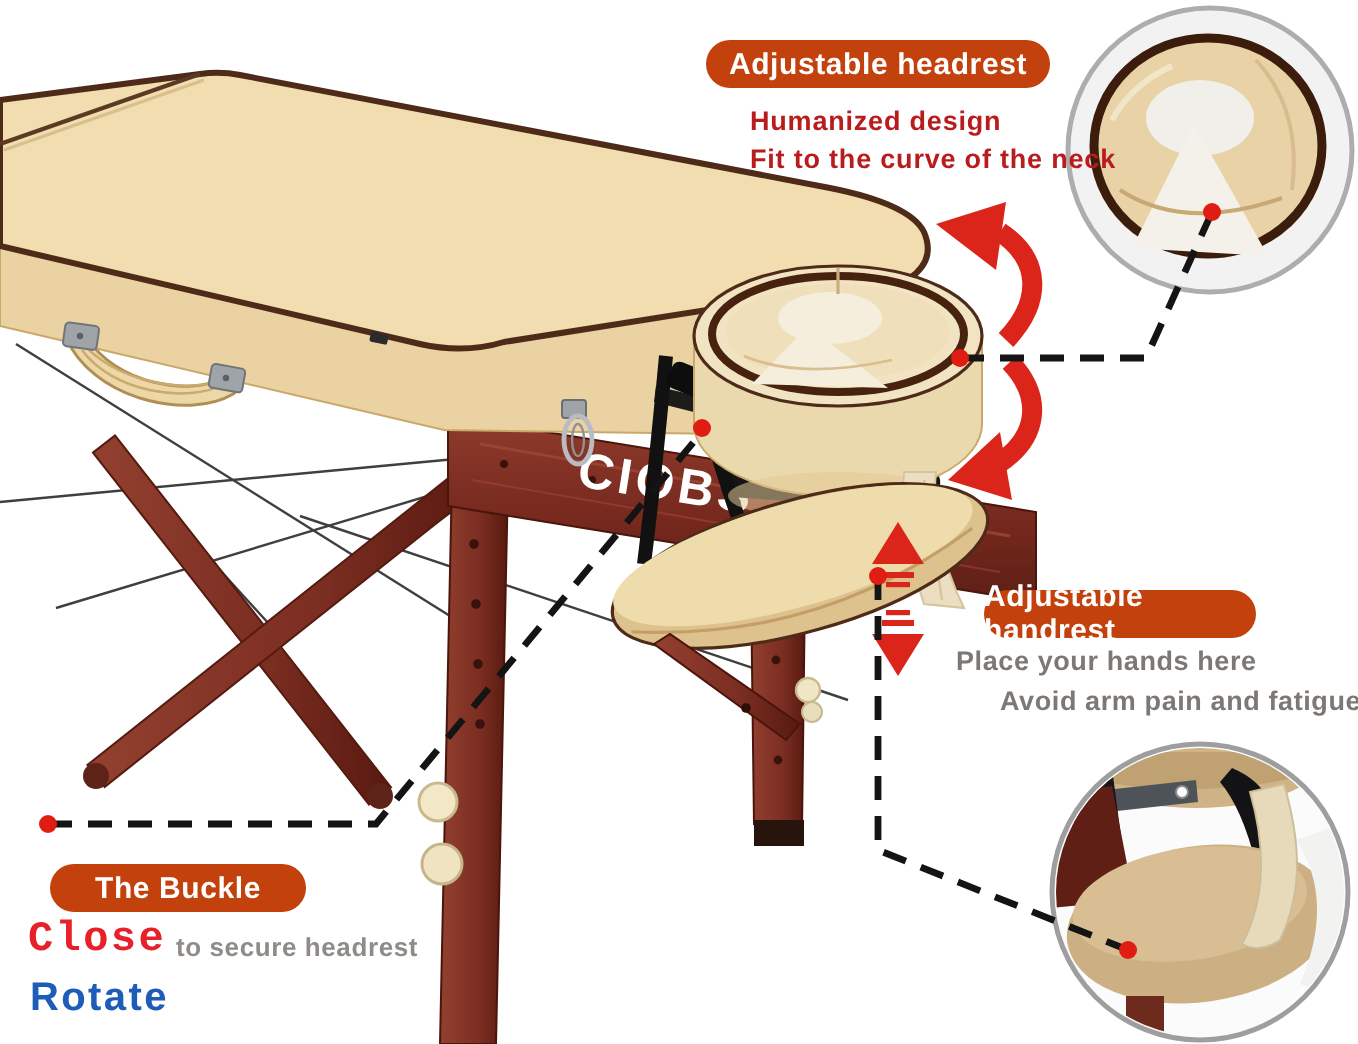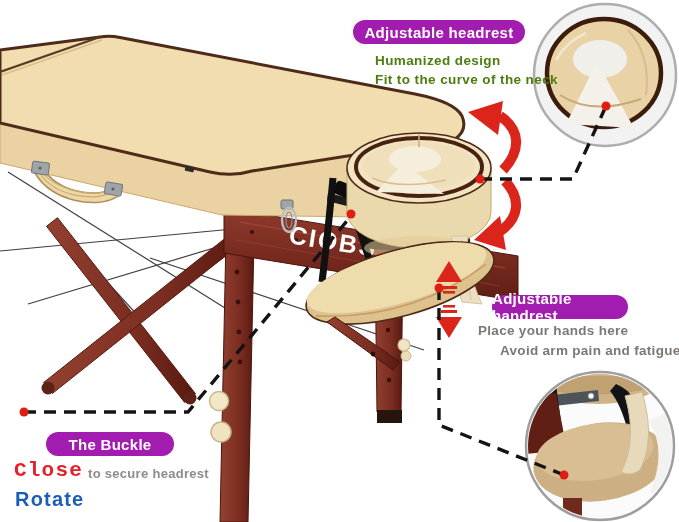--- a/index.html
+++ b/index.html
@@ -1,23 +1,23 @@
 <!DOCTYPE html>
 <html><head>
 <meta charset="utf-8">
 <style>
   html,body{margin:0;padding:0;background:#fff;}
   .stage{position:relative;width:679px;height:522px;background:#ffffff;overflow:hidden;
          font-family:"Liberation Sans",sans-serif;}
   .stage svg{position:absolute;left:0;top:0;}
-  .pill{position:absolute;height:24px;border-radius:13px;background:#a21caf;color:#fff;
+  .pill{position:absolute;height:24px;border-radius:13px;background:#c2410c;color:#fff;
         display:flex;align-items:center;justify-content:center;
         font-size:15px;font-weight:700;letter-spacing:.3px;}
   .note{position:absolute;font-size:13.5px;font-weight:600;white-space:nowrap;}
-  .note.dark{color:#4d7c0f;letter-spacing:.4px;padding-left:13px;}
+  .note.dark{color:#b91c1c;letter-spacing:.4px;padding-left:13px;}
   .note.gray{color:#7D7873;letter-spacing:.3px;}
   .kw{position:absolute;font-weight:800;letter-spacing:1.2px;white-space:nowrap;}
   .kw.red{color:#E62129;font-size:21px;}
   .kw.blue{color:#1D5DB8;font-size:20px;}
   .desc{position:absolute;font-size:13px;font-weight:600;color:#8E8B88;
         letter-spacing:.3px;white-space:nowrap;}
 </style>
 </head>
 <body>
 
@@ -216,18 +216,18 @@
 </svg>
 
 <div class="pill" style="left:353px;top:20px;width:172px;">Adjustable headrest</div>
 <div class="note dark" style="left:362px;top:53px;">Humanized design</div>
 <div class="note dark" style="left:362px;top:72px;text-align:right;">Fit to the curve of the neck</div>
 
 <div class="pill" style="left:492px;top:295px;width:136px;">Adjustable handrest</div>
 <div class="note gray" style="left:478px;top:323px;">Place your hands here</div>
 <div class="note gray" style="left:500px;top:343px;">Avoid arm pain and fatigue</div>
 
-<div class="pill" style="left:46px;top:432px;width:128px;">The Buckle</div>
+<div class="pill" style="left:25px;top:432px;width:128px;">The Buckle</div>
 <span class="kw red" style="left:14px;top:459px;font-family:Liberation Mono, monospace;">Close</span>
 <span class="desc" style="left:88px;top:466px;">to secure headrest</span>
 <span class="kw blue" style="left:15px;top:488px;">Rotate</span>
 
 </div>
 
 </body></html>

